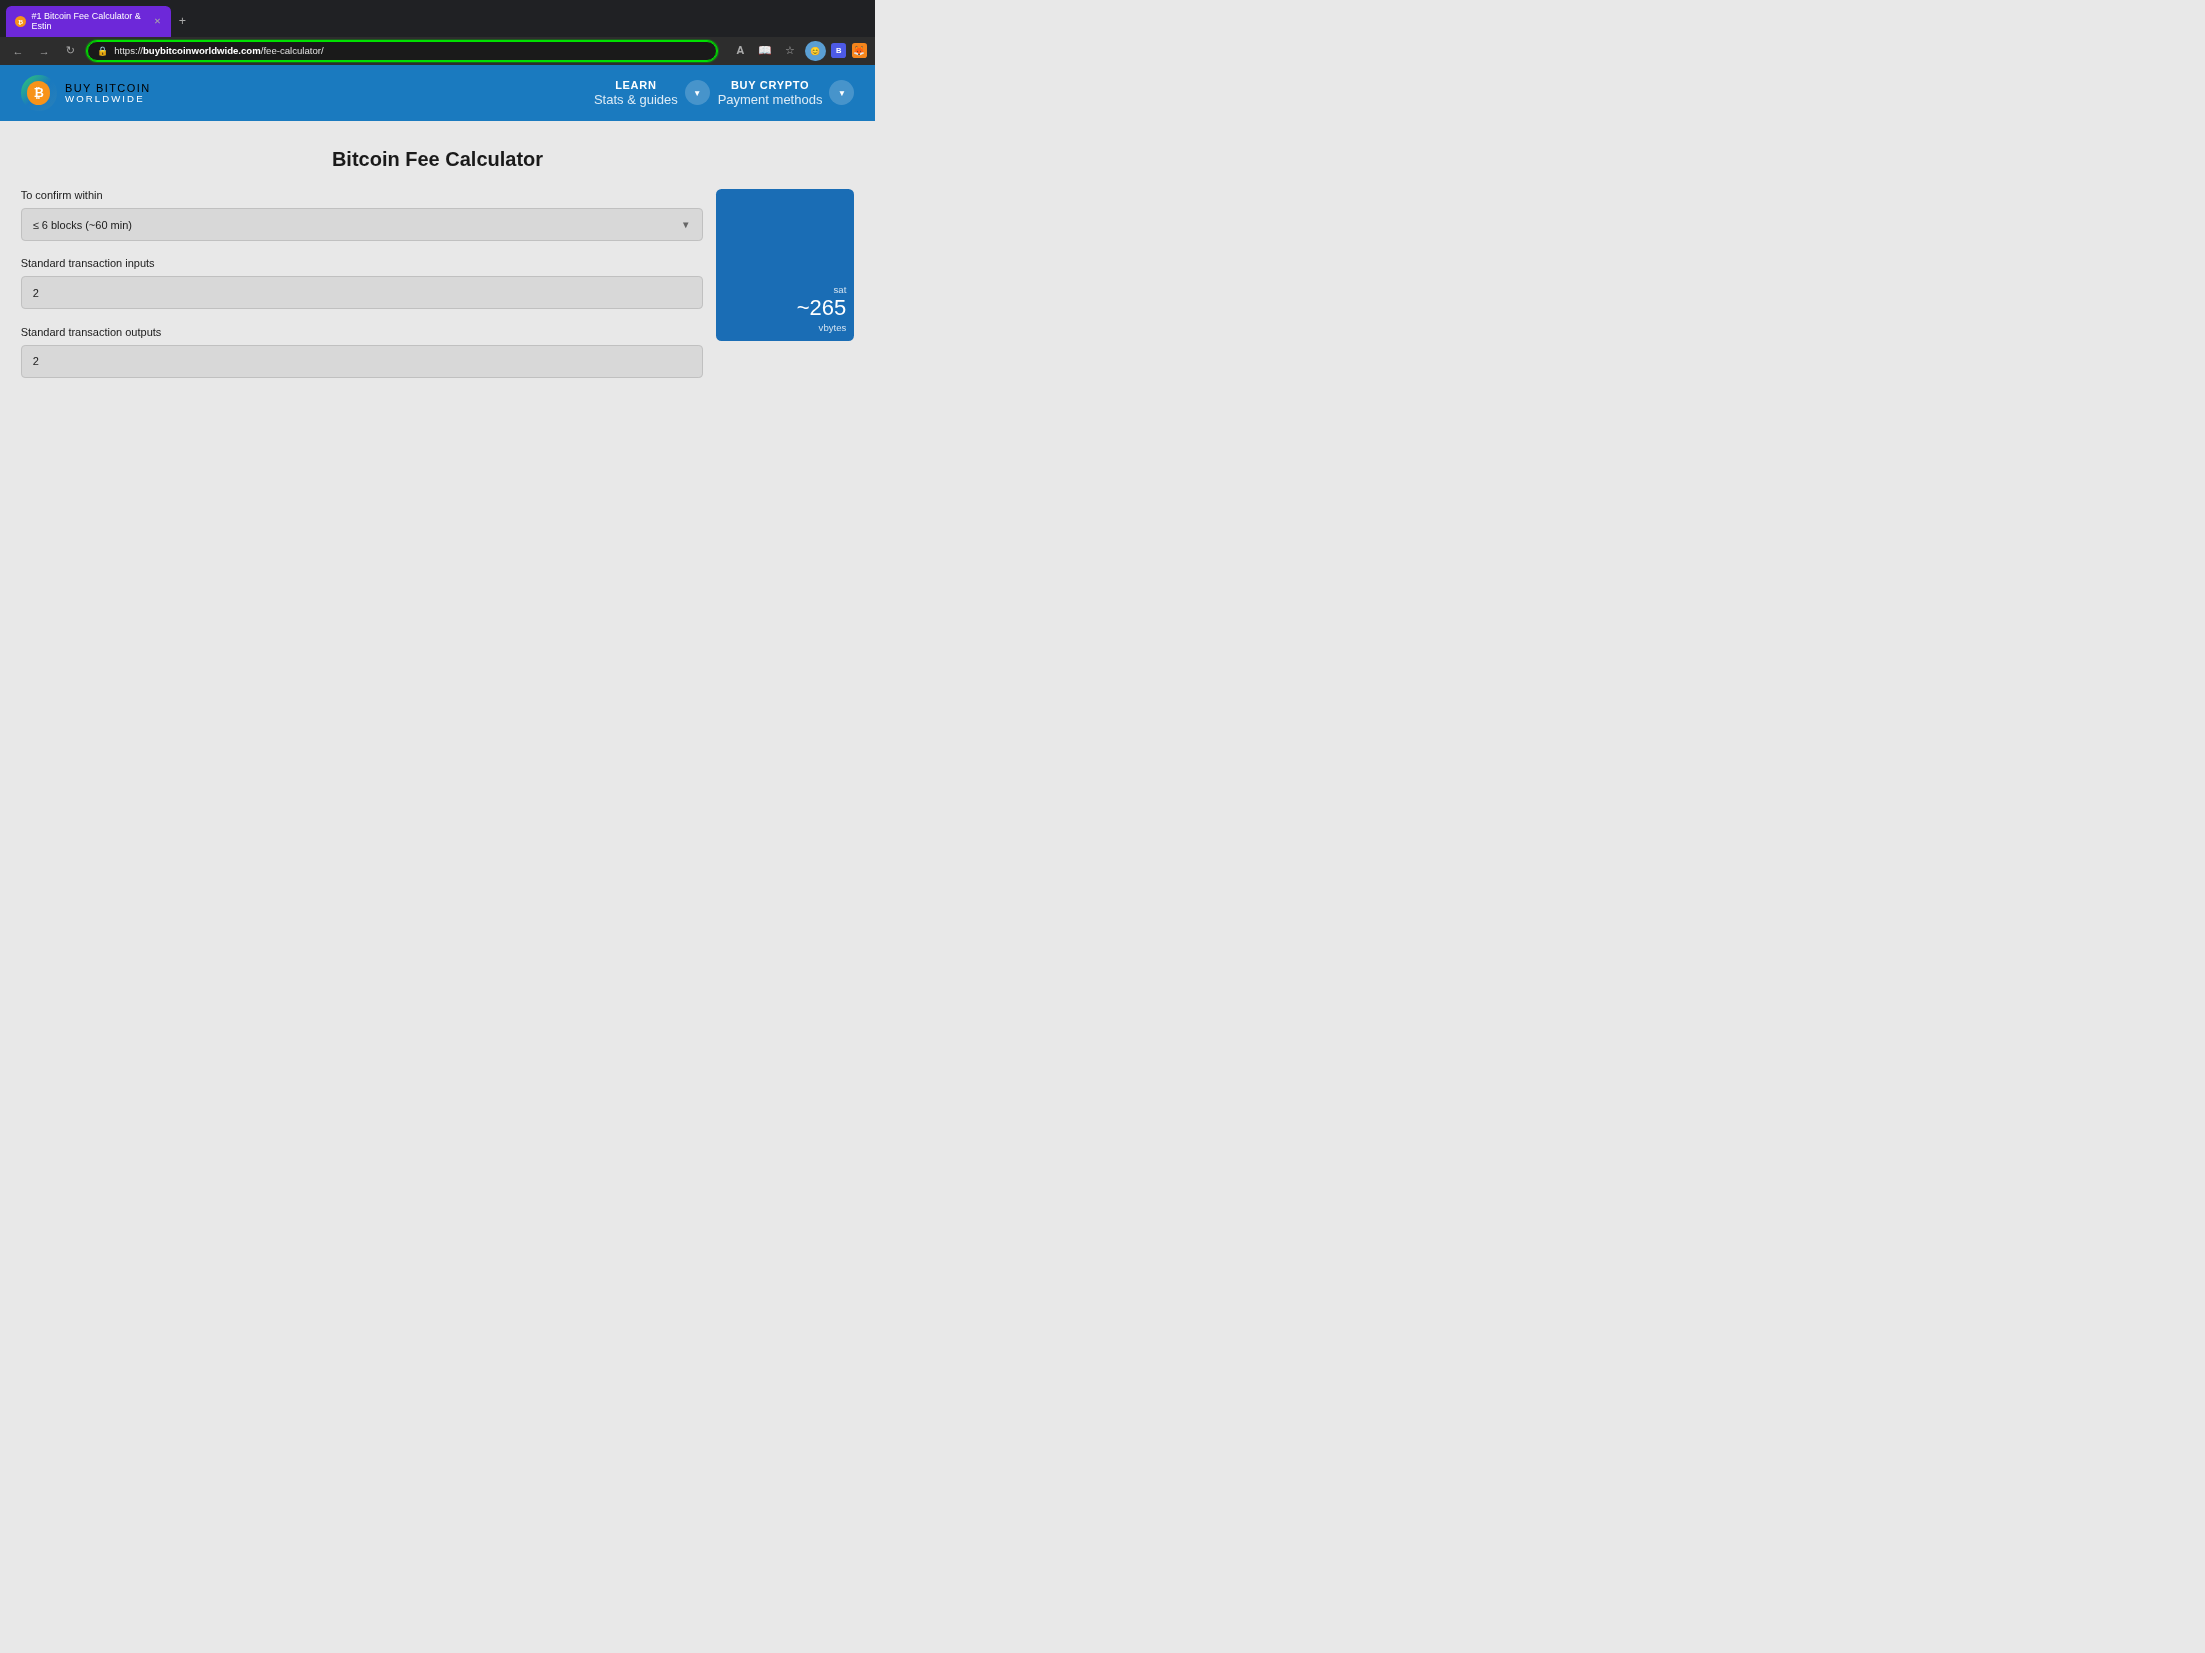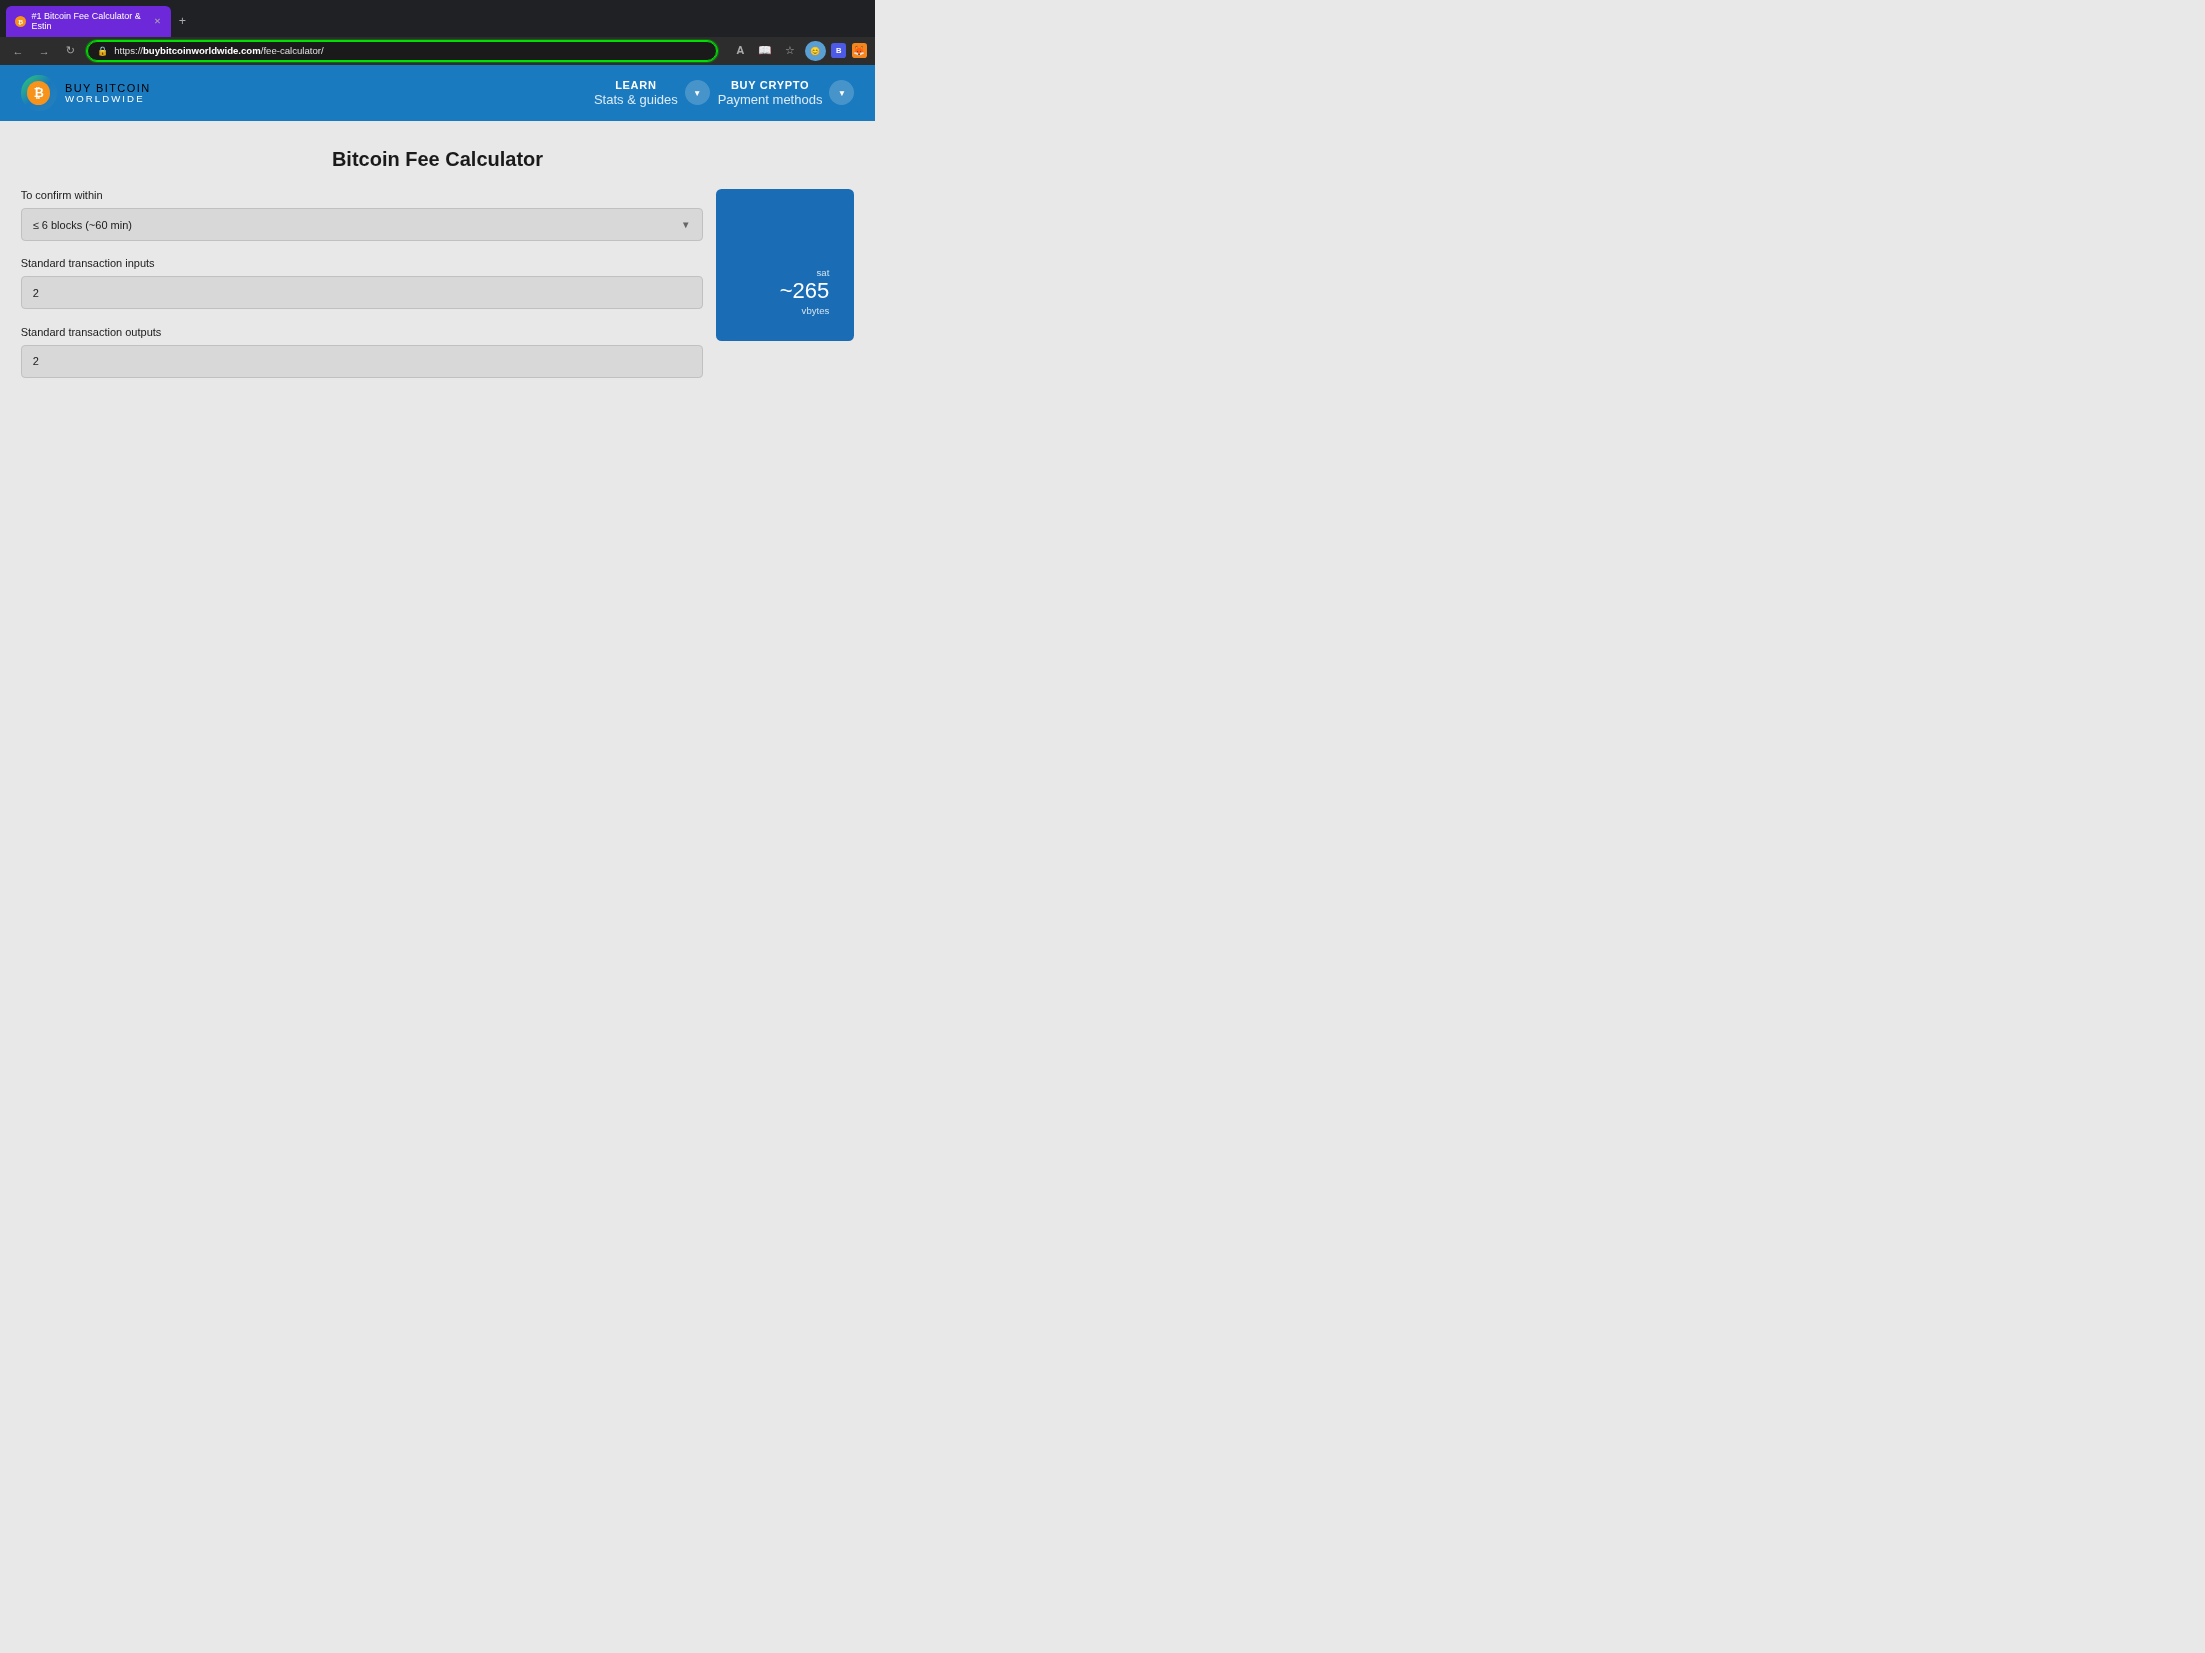--- a/index.html
+++ b/index.html
@@ -287,21 +287,21 @@
     }
     .side-panel {
       width: 138px;
       background: #1a6db5;
       border-radius: 5.5px;
       overflow: hidden;
       min-height: 152px;
       display: flex;
       flex-direction: column;
       justify-content: flex-end;
-      padding: 25px;
+      padding: 8px;
     }
     .side-panel-label {
       color: rgba(255,255,255,0.8);
       font-size: 9.6px;
       text-align: right;
       margin-bottom: 2.8px;
     }
     .side-panel-value {
       color: #fff;
       font-size: 22px;

